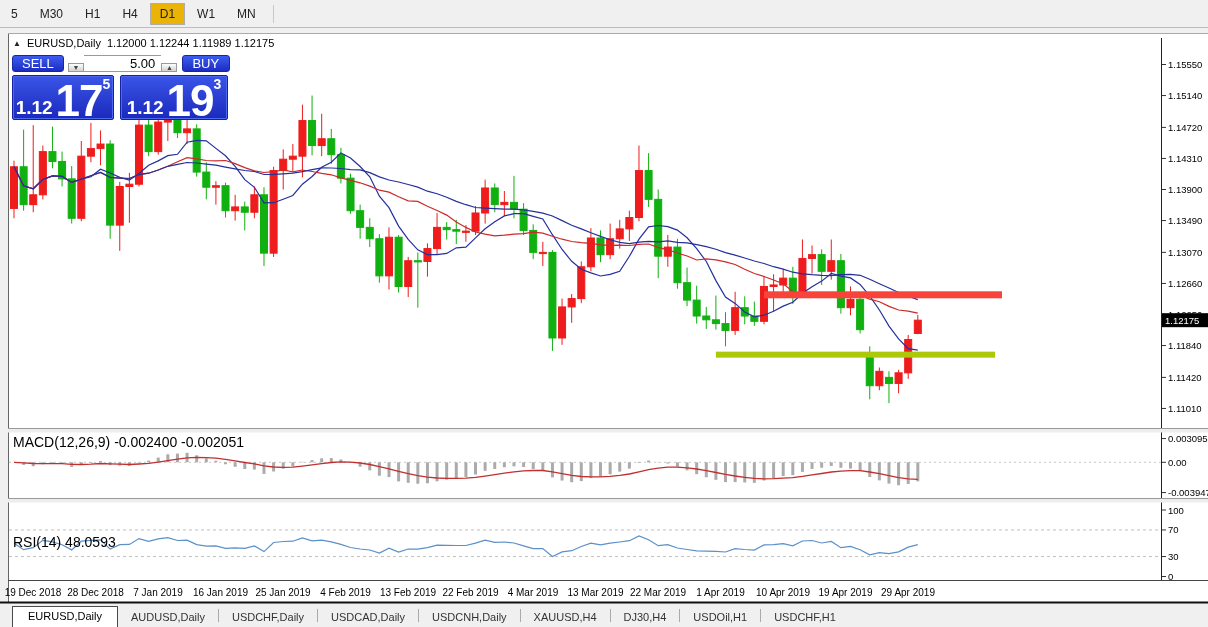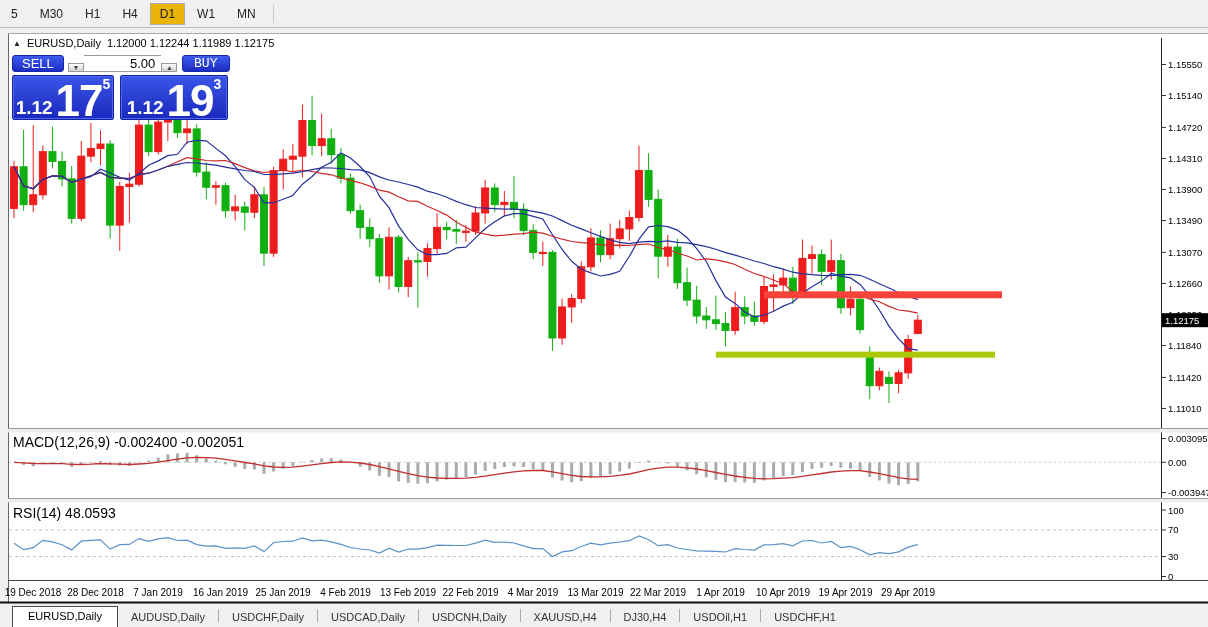--- a/index.html
+++ b/index.html
@@ -11,21 +11,21 @@
   .tf-btn.active{background:#eab308;border:1px solid #adadad;}
   .tb-sep{width:1px;height:18px;background:#c8c8c8;margin:0 6px;}
   
   #chart-title{position:absolute;left:13px;top:37px;z-index:3;font-size:11px;color:#000;display:flex;align-items:center;gap:6px;}
   #chart-title .arrow{font-size:8px;color:#222;}
   
   #trade-panel{position:absolute;left:12px;top:50px;z-index:3;width:218px;}
   .tp-row1{display:flex;align-items:flex-end;height:22px;}
   .btn-blue{background:linear-gradient(#3d5cf0,#1c2cc2);color:#fff;border:1px solid #1626a8;border-radius:3px;font-size:13px;display:flex;align-items:center;justify-content:center;}
   #sell-btn{width:60px;}
-  #buy-btn{width:56px;font-family:Liberation Mono, monospace;}
+  #buy-btn{width:56px;}
   .spin-btn{width:17px;background:linear-gradient(#fdfdfd,#d2d2d2);border:1px solid #9a9a9a;color:#444;font-size:7px;display:flex;align-items:center;justify-content:center;}
   #vol-field{width:86px;background:#fff;border-top:1px solid #9a9a9a;border-bottom:1px solid #9a9a9a;font-size:13px;color:#000;text-align:right;padding:0 6px 0 0;display:flex;align-items:center;justify-content:flex-end;}
   .tp-gap{width:5px;}
   .tp-row2{display:flex;margin-top:3px;gap:6px;}
   .price-box{height:40px;background:linear-gradient(#3a55e8,#1b29bd);border:1px solid #1322a0;box-shadow:inset 0 0 0 1px #4d67ee;border-radius:2px;color:#fff;display:flex;align-items:flex-end;justify-content:center;padding-bottom:3px;}
   .price-box .small{font-size:19px;font-weight:bold;margin-right:3px;line-height:17px;}
   .price-box .big{font-size:44px;font-weight:bold;line-height:30px;letter-spacing:-1px;margin-top:44px;}
   .price-box .sup{font-size:14px;font-weight:bold;line-height:12px;align-self:flex-start;margin-top:2px;}
   #sell-price-box{width:100px;}
   #buy-price-box{width:106px;}
@@ -647,21 +647,21 @@
       </div>
       <div id="buy-price-box" class="price-box">
         <span class="small">1.12</span>
         <span class="big">19</span>
         <span class="sup">3</span>
       </div>
     </div>
   </div>
 
   <div class="pane-label" style="top:434px;">MACD(12,26,9) -0.002400 -0.002051</div>
-  <div class="pane-label" style="top:505px;">RSI(14) 48.0593</div>
+  <div class="pane-label" style="top:534px;">RSI(14) 48.0593</div>
 
   <div id="tab-bar">
       <div class="tab active">EURUSD,Daily</div>
       <div class="tab">AUDUSD,Daily</div>
       <div class="tab-div"></div>
       <div class="tab">USDCHF,Daily</div>
       <div class="tab-div"></div>
       <div class="tab">USDCAD,Daily</div>
       <div class="tab-div"></div>
       <div class="tab">USDCNH,Daily</div>

